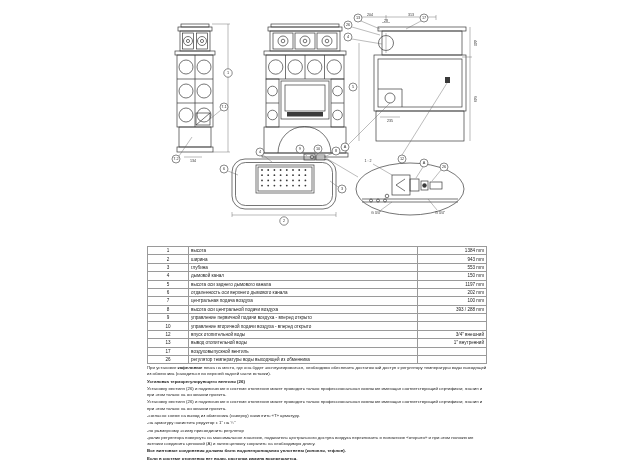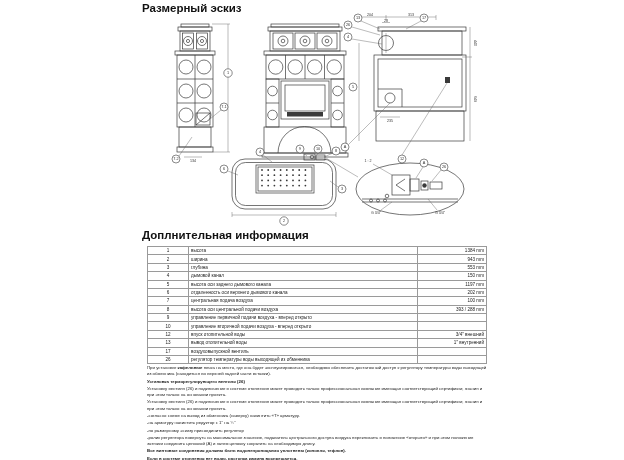--- a/index.html
+++ b/index.html
@@ -22,21 +22,20 @@
   .info-table .c-val{width:64px;text-align:right;white-space:nowrap;}
   .notes{position:absolute;left:147px;top:365px;width:342px;font-size:4.35px;line-height:1.42;color:#222;}
   .notes p{margin:0 0 1.2px 0;}
   .notes .b{font-weight:bold;}
 </style>
 </head>
 <body>
 
 <div class="page">
 
-  <h1 class="h-title">Размерный эскиз</h1>
 
   <svg class="drawing" viewBox="0 0 350 216">
 
     <g>
       <rect class="ln" x="41" y="11" width="28" height="3"></rect>
       <rect class="ln" x="38" y="14" width="34" height="4"></rect>
       <rect class="ln" x="40" y="18" width="30" height="20"></rect>
       <rect class="ln" x="42.5" y="20" width="11" height="16"></rect>
         <circle class="ln" cx="48" cy="28" r="4.5"></circle>
         <circle class="ln" cx="48" cy="28" r="1.6"></circle>
@@ -250,21 +249,20 @@
       <circle class="co-c" cx="304" cy="154" r="4"></circle>
       <text class="co" x="304" y="155.3">26</text>
       <line class="thin" x1="301" y1="157" x2="292" y2="168"></line>
       <text class="dim" x="236" y="201">G 3/4"</text>
       <line class="thin" x1="241" y1="197" x2="252" y2="189"></line>
       <text class="dim" x="300" y="201">G 3/4"</text>
       <line class="thin" x1="297" y1="197" x2="288" y2="186"></line>
     </g>
   </svg>
 
-  <h2 class="h-title2">Доплнительная информация</h2>
 
   <table class="info-table">
     <tbody>
         <tr>
           <td class="c-num">1</td>
           <td class="c-name">высота</td>
           <td class="c-val">1384 mm</td>
         </tr>
         <tr>
           <td class="c-num">2</td>

